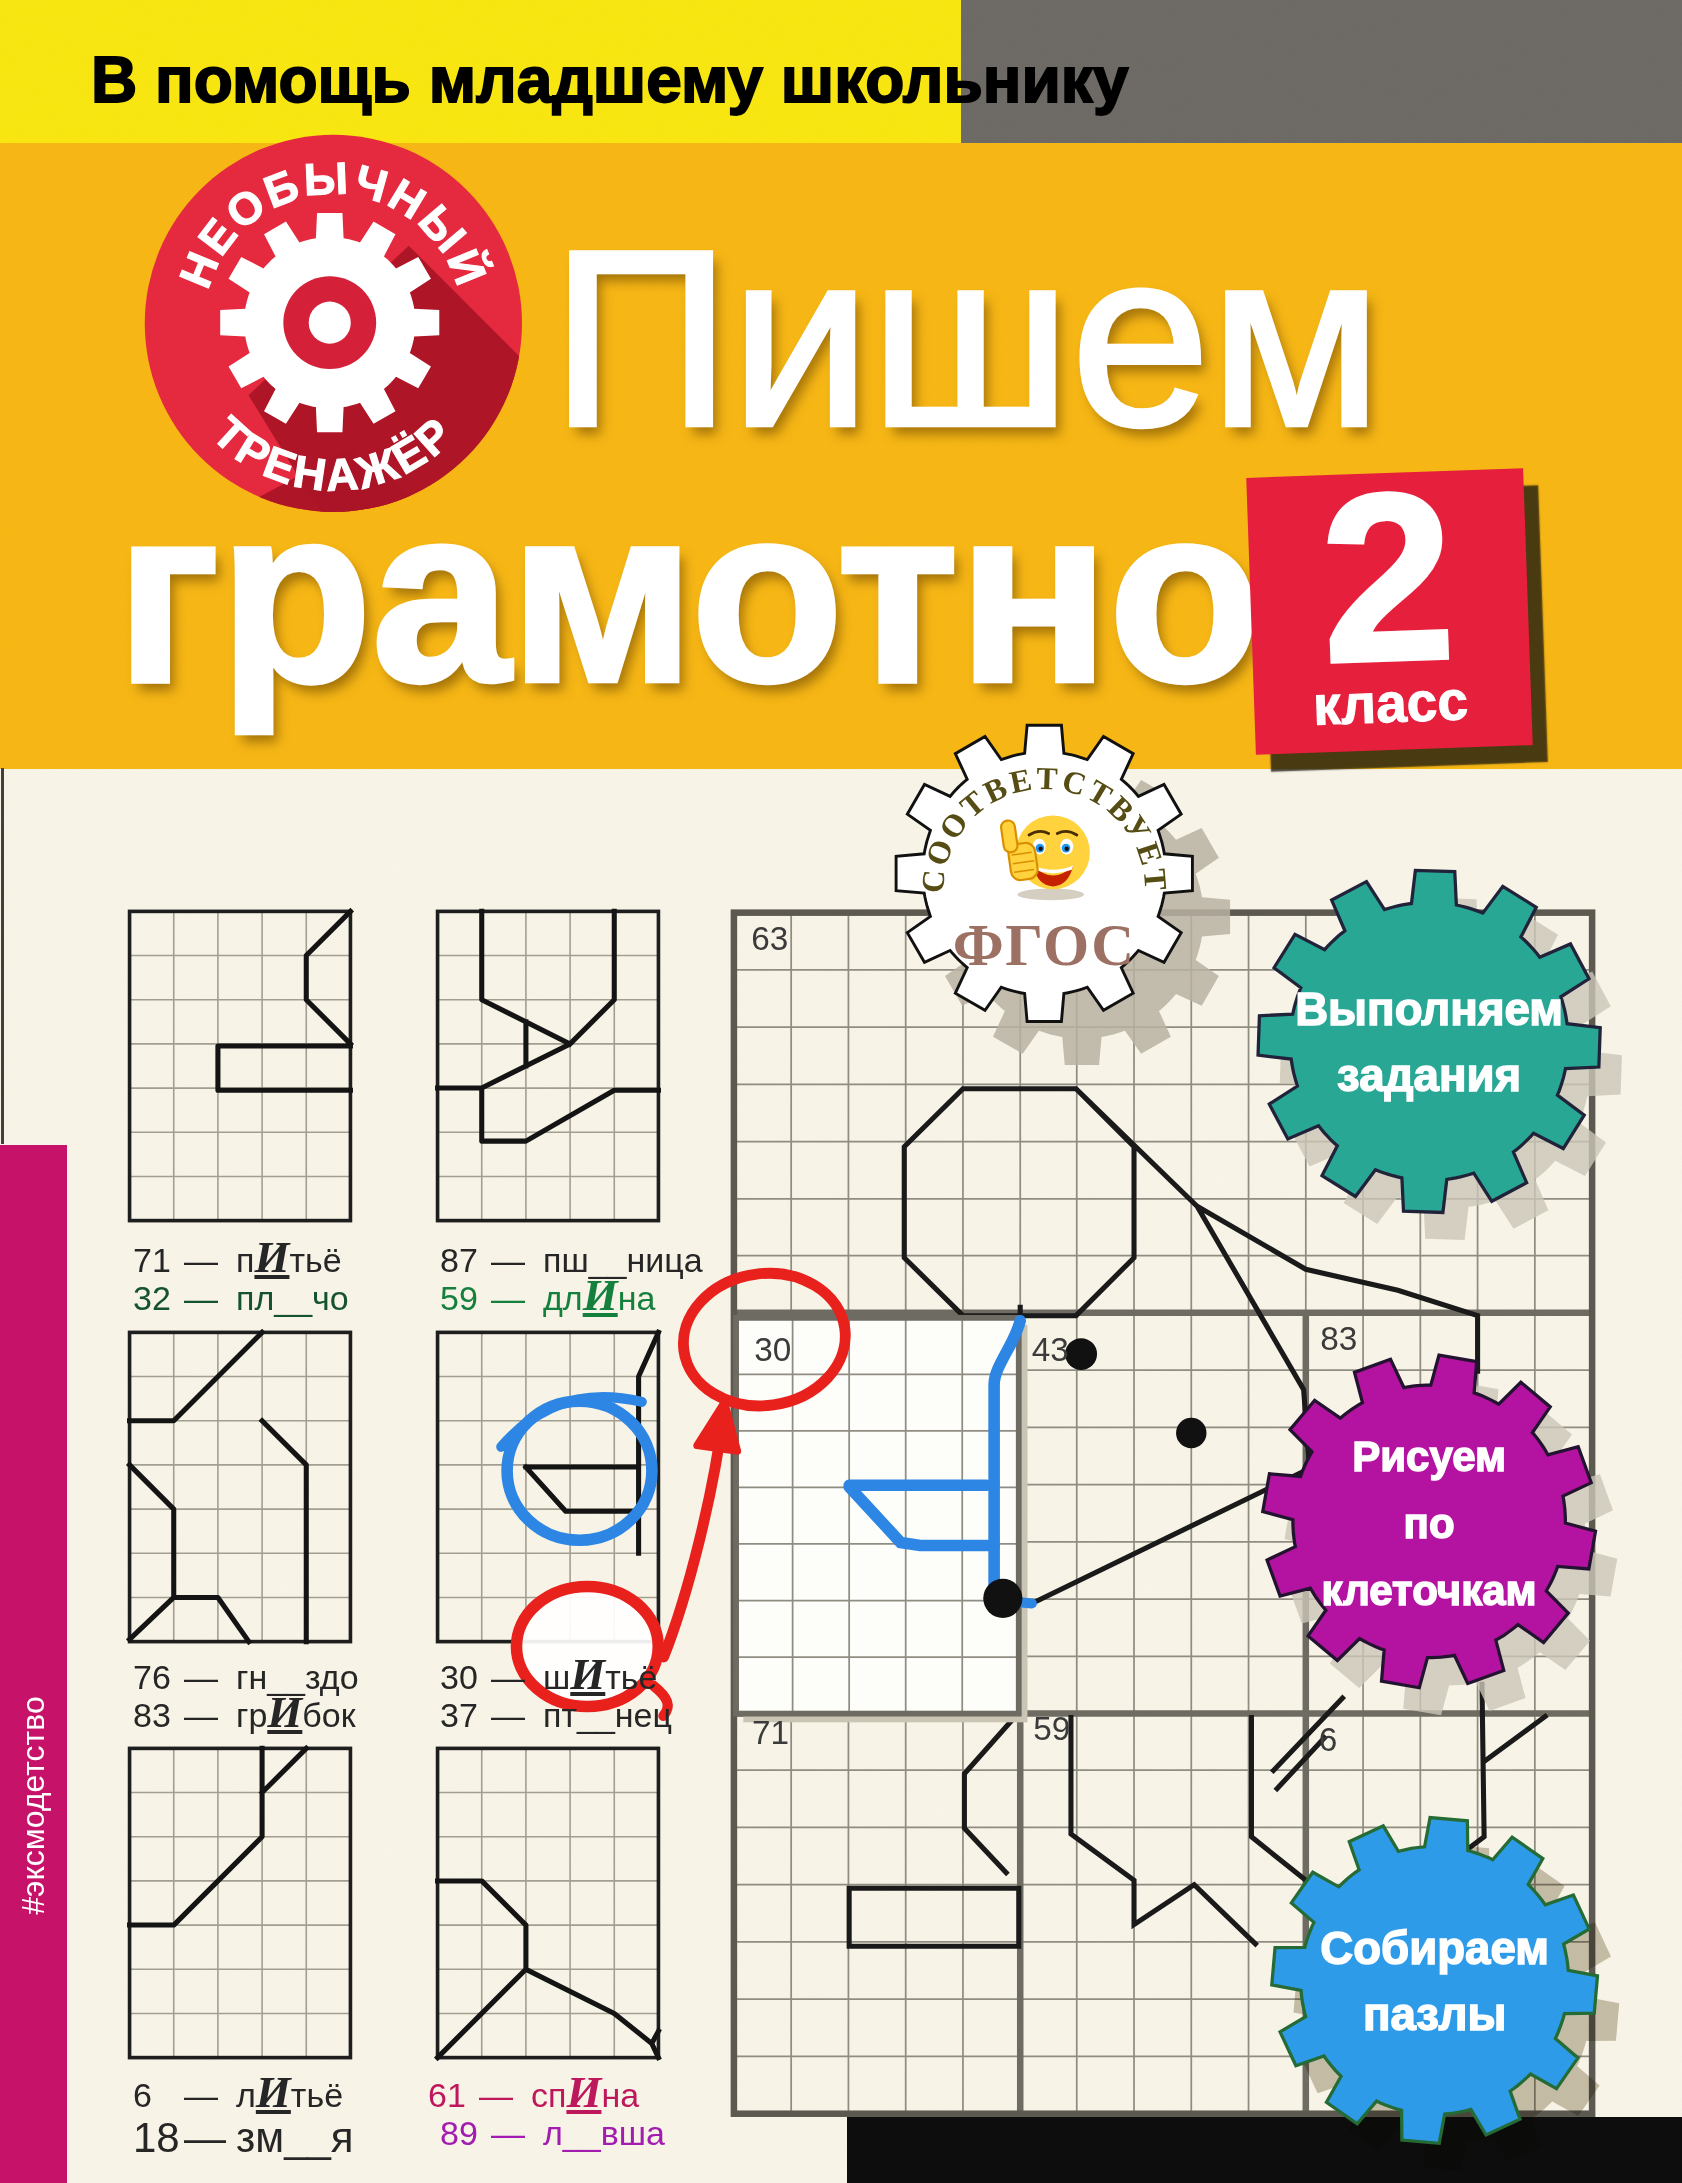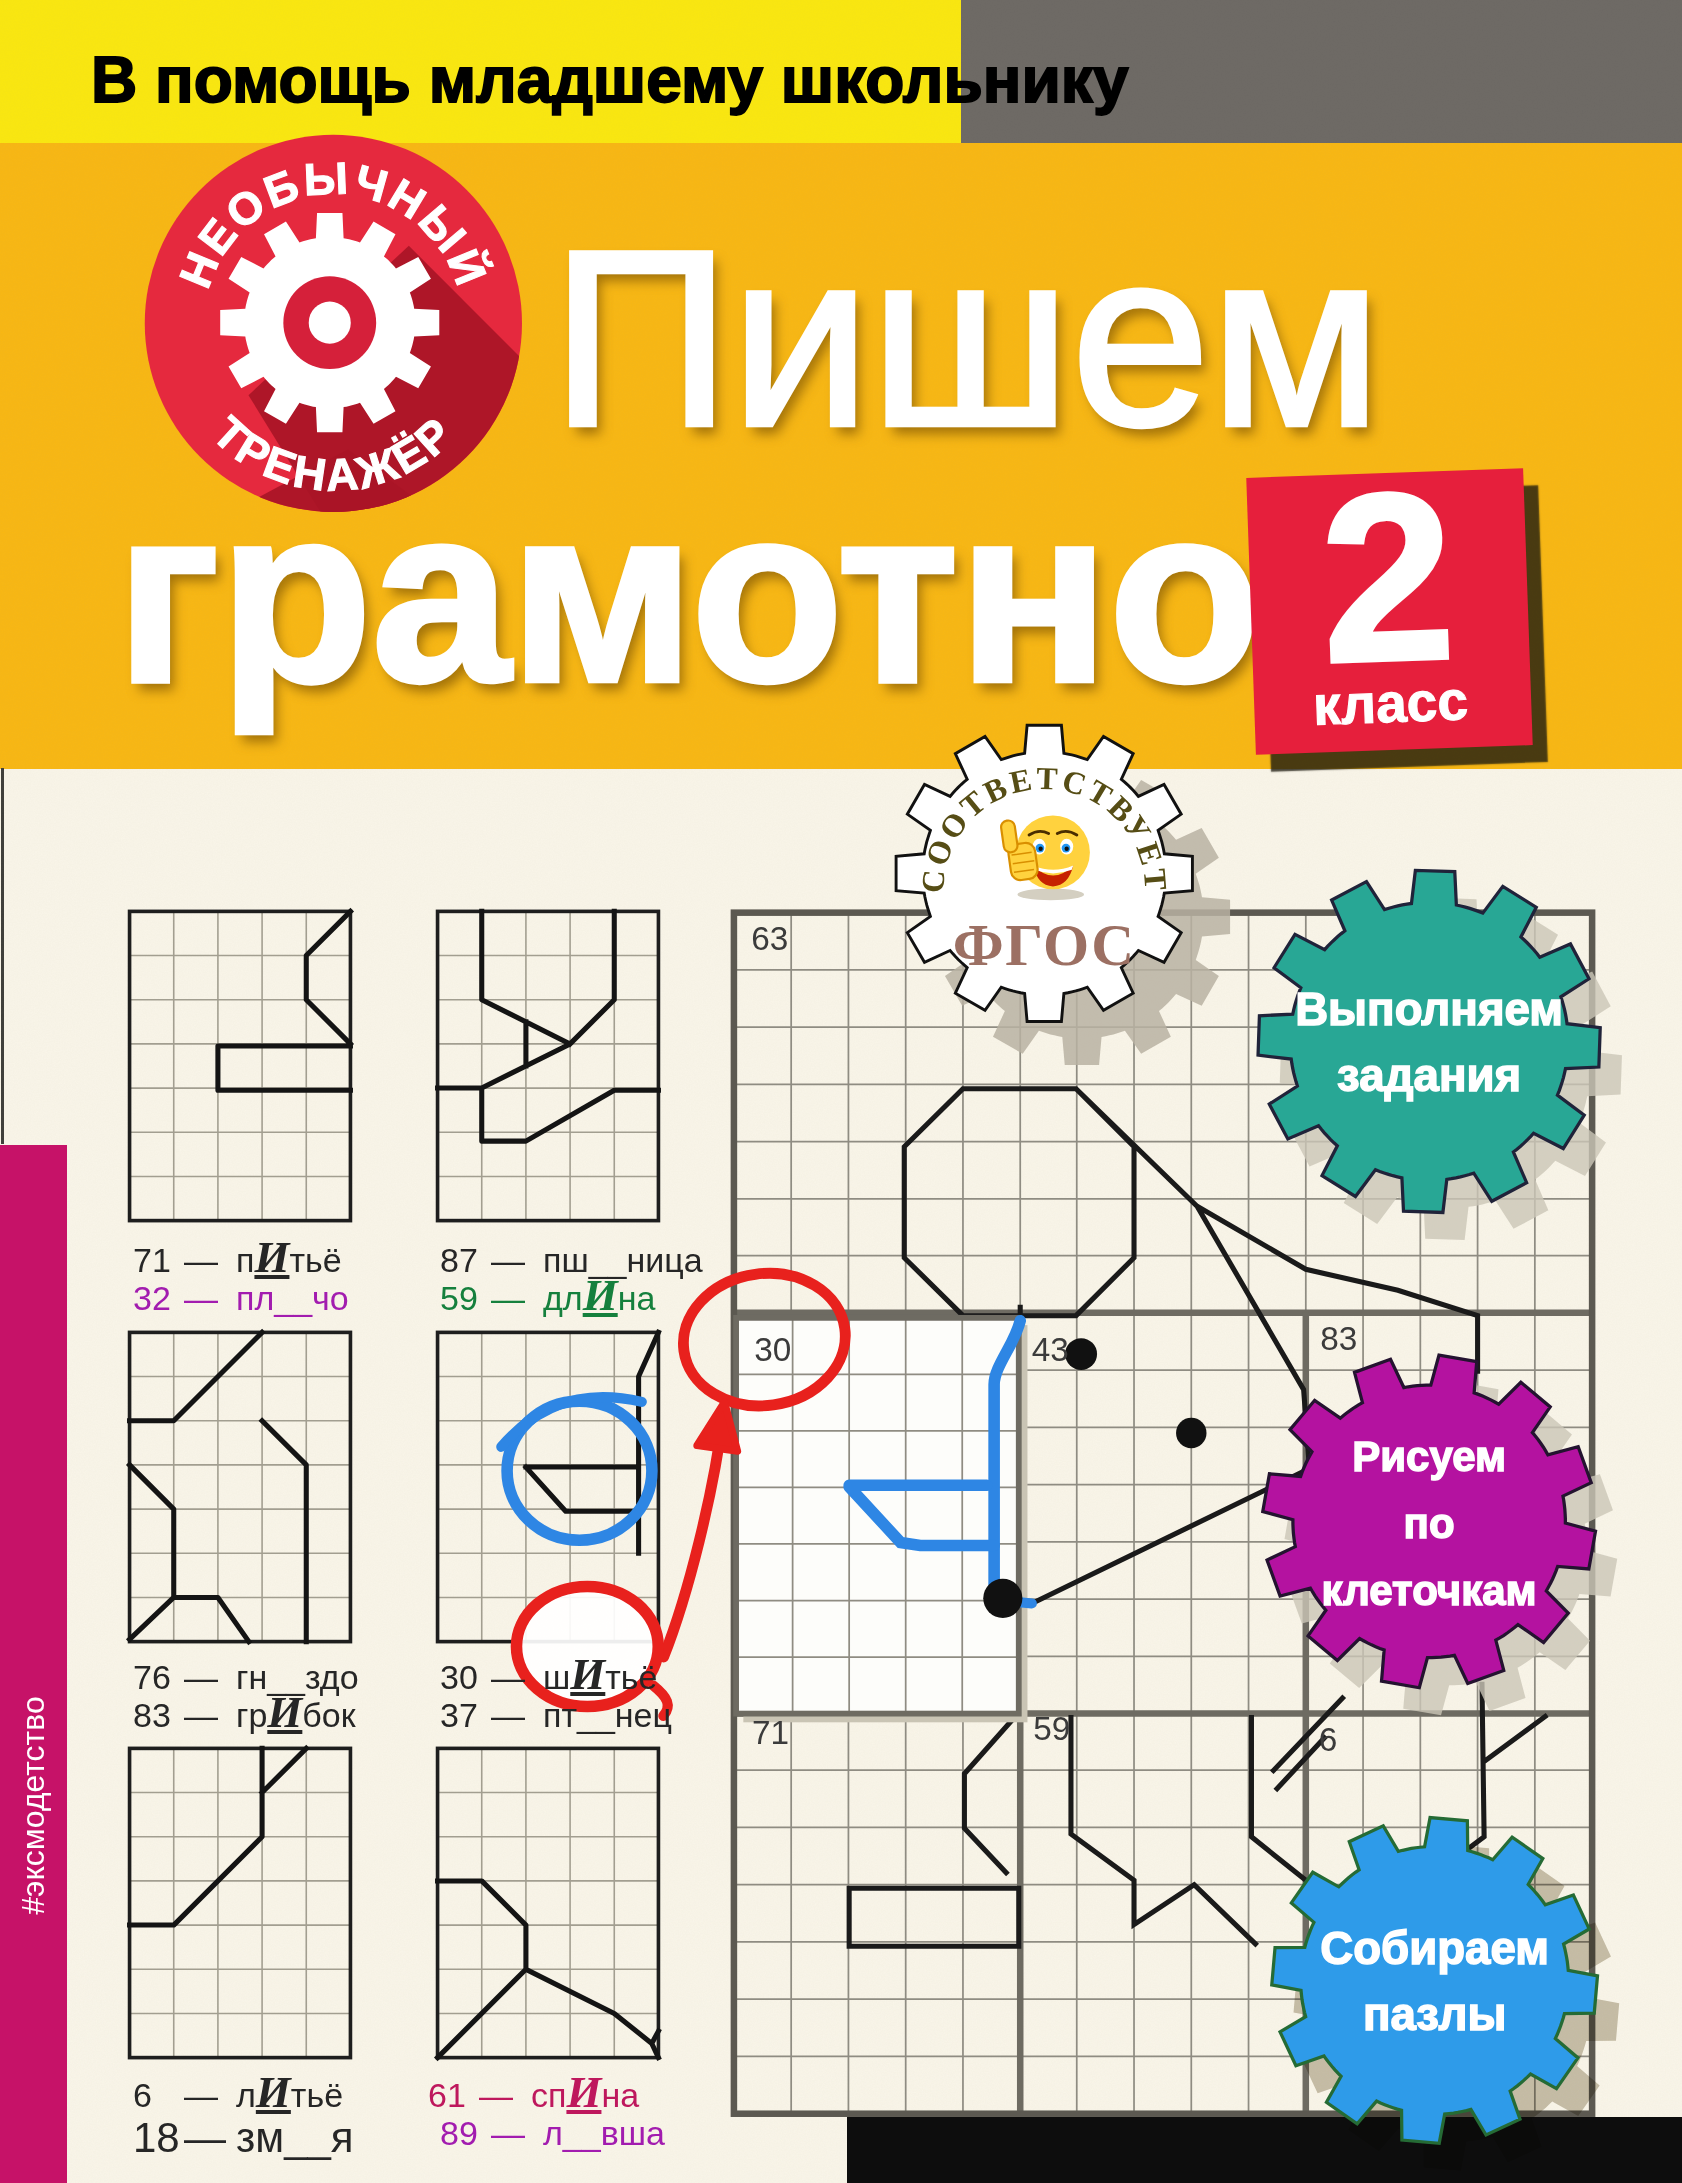--- a/index.html
+++ b/index.html
@@ -286,21 +286,21 @@
     <path d="M0.0,183.0 L61.0,183.0 L122.0,244.0 L122.0,305.0 L0.0,427.0 M122.0,305.0 L244.0,366.0 L295.8,407.5 L305.0,390.4 M295.8,407.5 L305.0,427.0" fill="none" stroke="#141414" stroke-width="7" stroke-linejoin="round" stroke-linecap="square"></path>
   </svg>
 
 <svg class="abs" style="left:478px;top:1551px" width="239" height="217" viewBox="0 0 330 300">
     <ellipse cx="151" cy="132" rx="98" ry="83" fill="#fff" fill-opacity="0.92" stroke="#e8211d" stroke-width="16"></ellipse>
     <path d="M242,186 C262,202 268,214 256,228" fill="none" stroke="#e8211d" stroke-width="14" stroke-linecap="round"></path>
   </svg>
 
 <div class="abs" style="left:133px;top:1241px;width:406px;font-size:34px;color:#262626;white-space:nowrap"><span style="display:inline-block;width:51px">71</span><span style="display:inline-block;width:52px">—</span>п<span style="font-family:'Liberation Serif',serif;font-weight:bold;font-style:italic;font-size:45px;text-decoration:underline;line-height:0">И</span>тьё</div>
 
-<div class="abs" style="left:133px;top:1279px;width:406px;font-size:34px;color:#a21caf;white-space:nowrap"><span style="display:inline-block;width:51px">32</span><span style="display:inline-block;width:52px">—</span>пл__чо</div>
+<div class="abs" style="left:133px;top:1279px;width:406px;font-size:34px;color:#14532d;white-space:nowrap"><span style="display:inline-block;width:51px">32</span><span style="display:inline-block;width:52px">—</span>пл__чо</div>
 
 <div class="abs" style="left:440px;top:1241px;width:406px;font-size:34px;color:#262626;white-space:nowrap"><span style="display:inline-block;width:51px">87</span><span style="display:inline-block;width:52px">—</span>пш__ница</div>
 
 <div class="abs" style="left:440px;top:1279px;width:406px;font-size:34px;color:#15803d;white-space:nowrap"><span style="display:inline-block;width:51px">59</span><span style="display:inline-block;width:52px">—</span>дл<span style="font-family:'Liberation Serif',serif;font-weight:bold;font-style:italic;font-size:45px;text-decoration:underline;line-height:0">И</span>на</div>
 
 <div class="abs" style="left:133px;top:1658px;width:406px;font-size:34px;color:#262626;white-space:nowrap"><span style="display:inline-block;width:51px">76</span><span style="display:inline-block;width:52px">—</span>гн__здо</div>
 
 <div class="abs" style="left:133px;top:1696px;width:406px;font-size:34px;color:#262626;white-space:nowrap"><span style="display:inline-block;width:51px">83</span><span style="display:inline-block;width:52px">—</span>гр<span style="font-family:'Liberation Serif',serif;font-weight:bold;font-style:italic;font-size:45px;text-decoration:underline;line-height:0">И</span>бок</div>
 
 <div class="abs" style="left:440px;top:1658px;width:406px;font-size:34px;color:#262626;white-space:nowrap"><span style="display:inline-block;width:51px">30</span><span style="display:inline-block;width:52px">—</span>ш<span style="font-family:'Liberation Serif',serif;font-weight:bold;font-style:italic;font-size:45px;text-decoration:underline;line-height:0">И</span>тьё</div>

